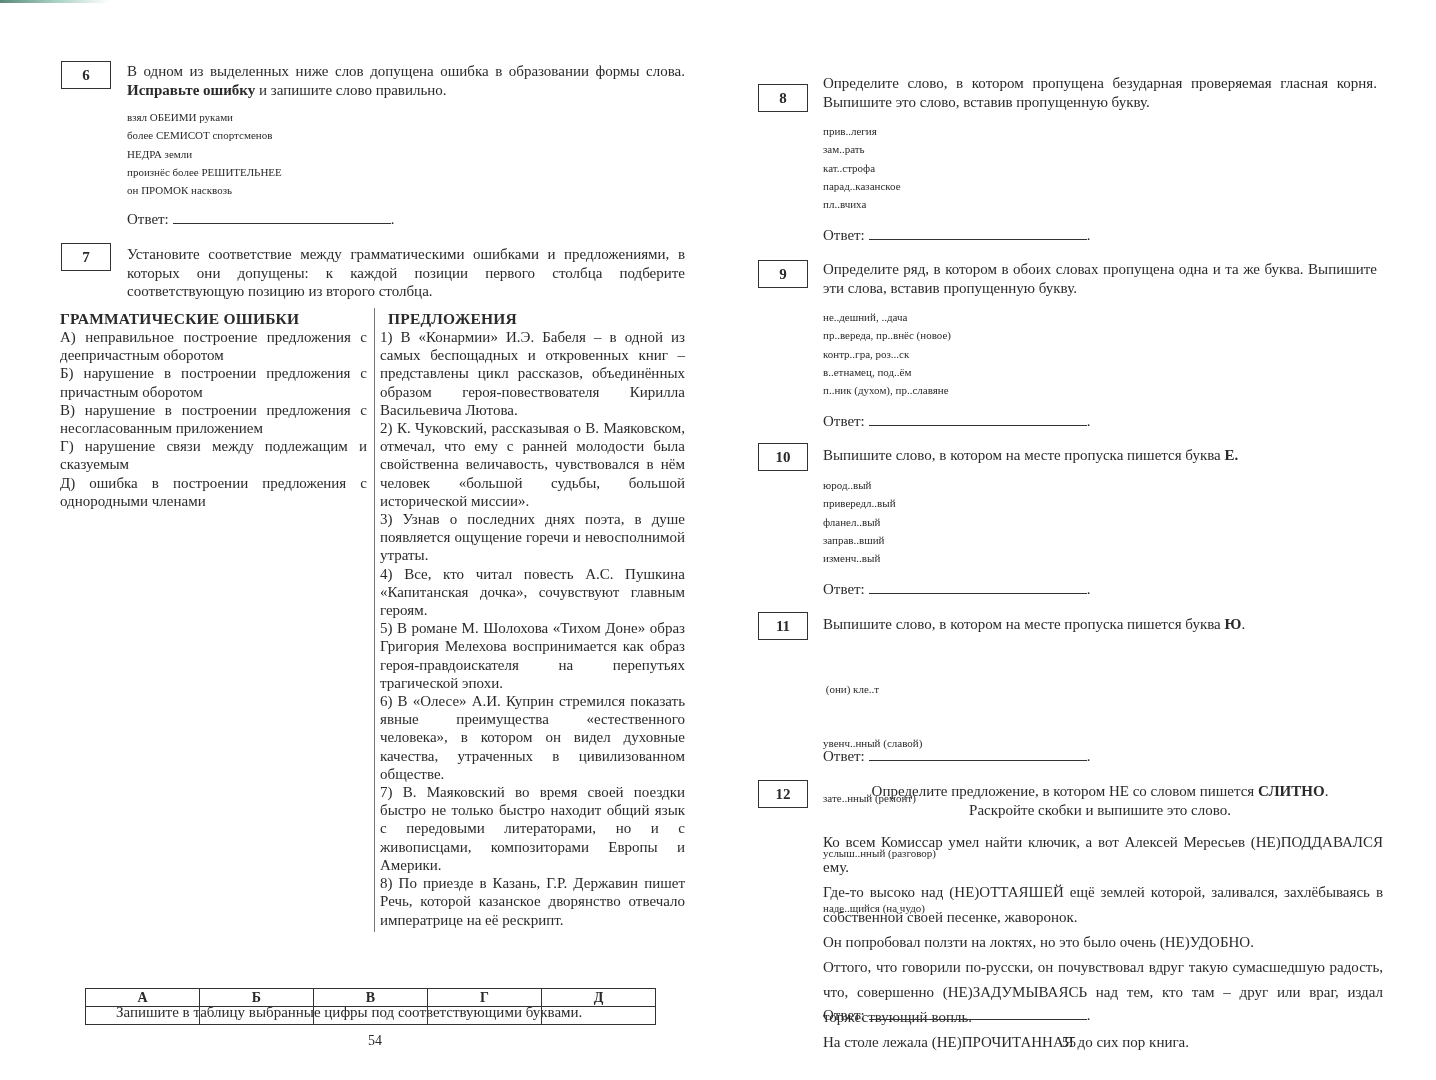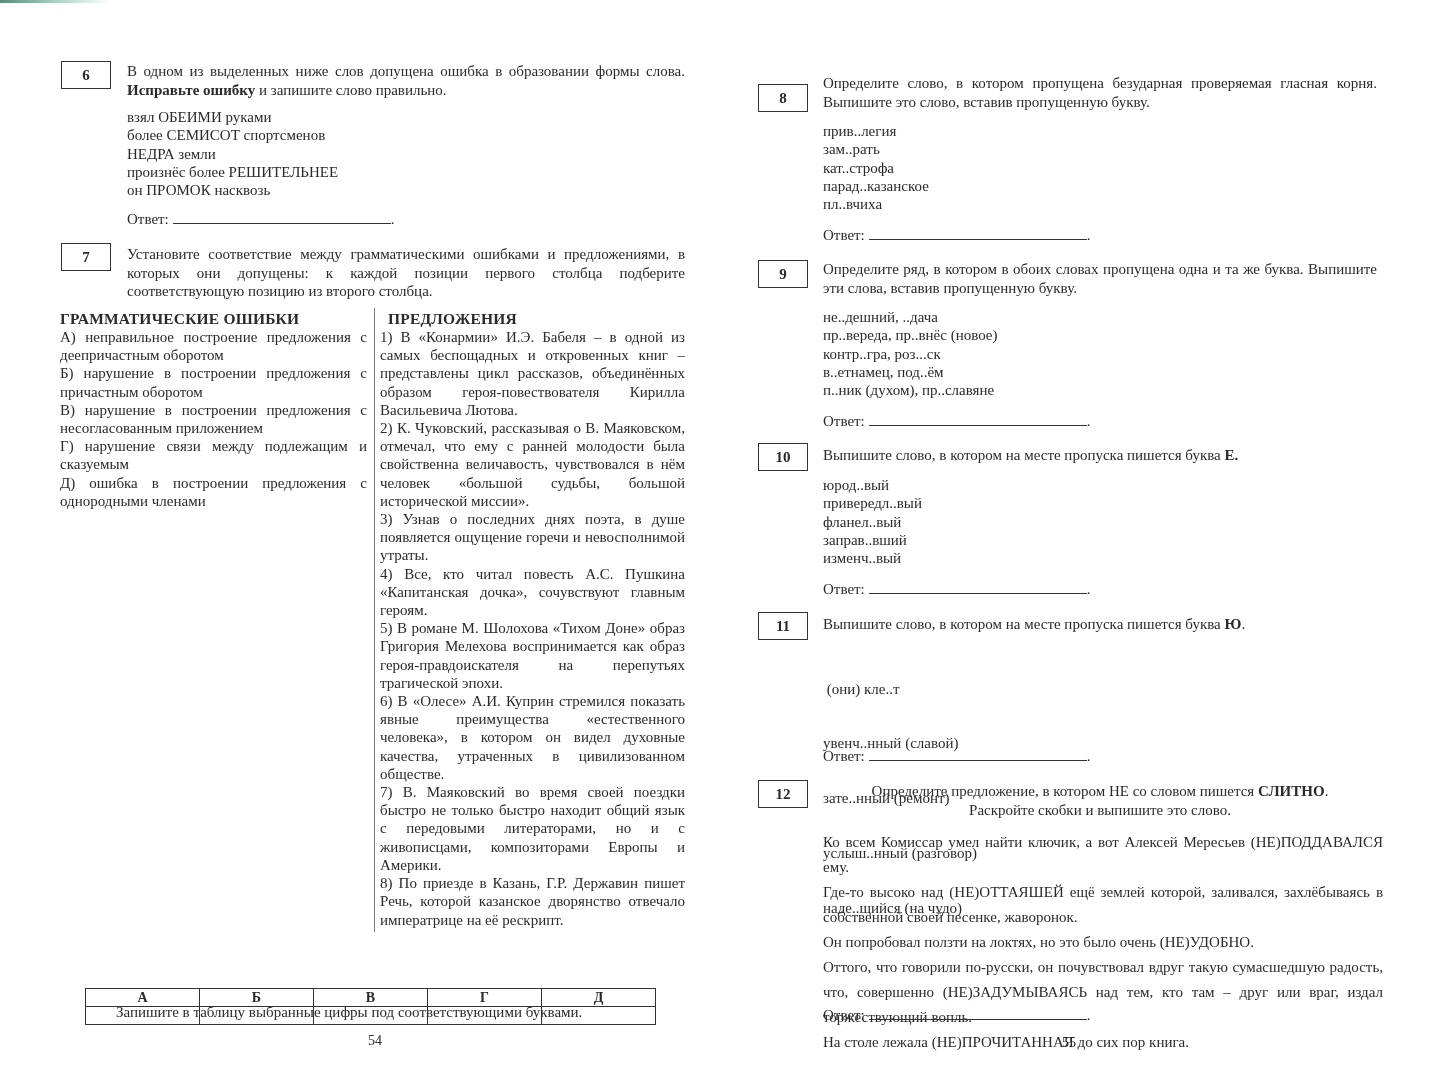--- a/index.html
+++ b/index.html
@@ -10,21 +10,21 @@
     .topbar { position: absolute; left: 0; top: 0; width: 110px; height: 3px; background: linear-gradient(90deg,#5a8a78,#a8d0c0,#ffffff); }
     .page { position: absolute; top: 0; height: 1080px; }
     .page.left { left: 0; width: 718px; }
     .page.right { left: 718px; width: 718px; }
     .num-box {
       position: absolute; width: 48px; height: 26px; border: 1.5px solid #333;
       font-weight: bold; font-size: 15px; text-align: center; line-height: 26px; background: #fff;
     }
     .prompt { position: absolute; font-size: 15px; line-height: 18.5px; text-align: justify; }
     .prompt b { font-weight: bold; }
-    .opts { position: absolute; font-size: 15px; line-height: 18.3px; }
+    .opts { position: absolute; font-size: 11px; line-height: 18.3px; }
     .opts div { white-space: nowrap; }
     .answer { position: absolute; font-size: 15px; white-space: nowrap; }
     .answer .line { display: inline-block; width: 218px; border-bottom: 1px solid #333; height: 14px; vertical-align: baseline; margin-left: 4px; }
     .col-head { position: absolute; font-weight: bold; font-size: 15.5px; text-align: left; letter-spacing: 0.2px; }
     .col { position: absolute; font-size: 15px; line-height: 18.2px; text-align: justify; }
     .col div { text-align: justify; }
     .divider { position: absolute; width: 1px; background: #777; }
     .fill-instr { position: absolute; font-size: 15px; }
     table.answers { position: absolute; border-collapse: collapse; font-size: 14px; }
     table.answers td { border: 1.2px solid #333; width: 113px; height: 17px; text-align: center; font-weight: bold; padding: 0; }

